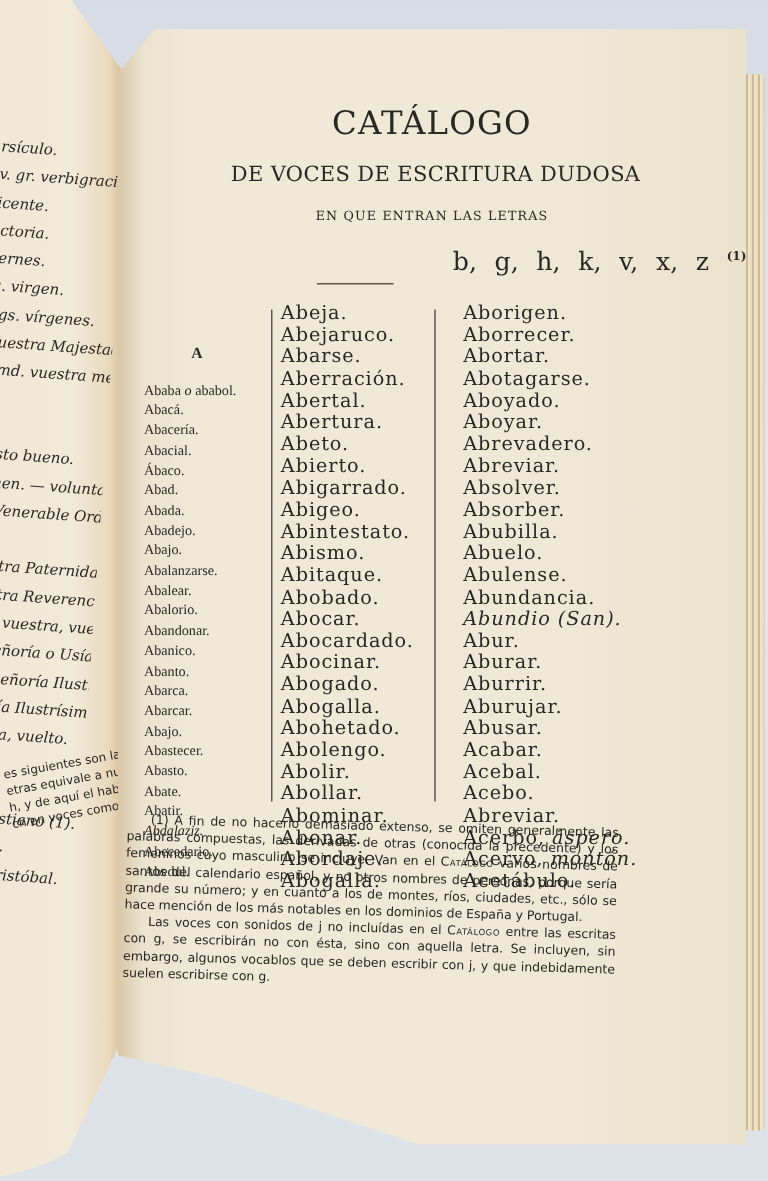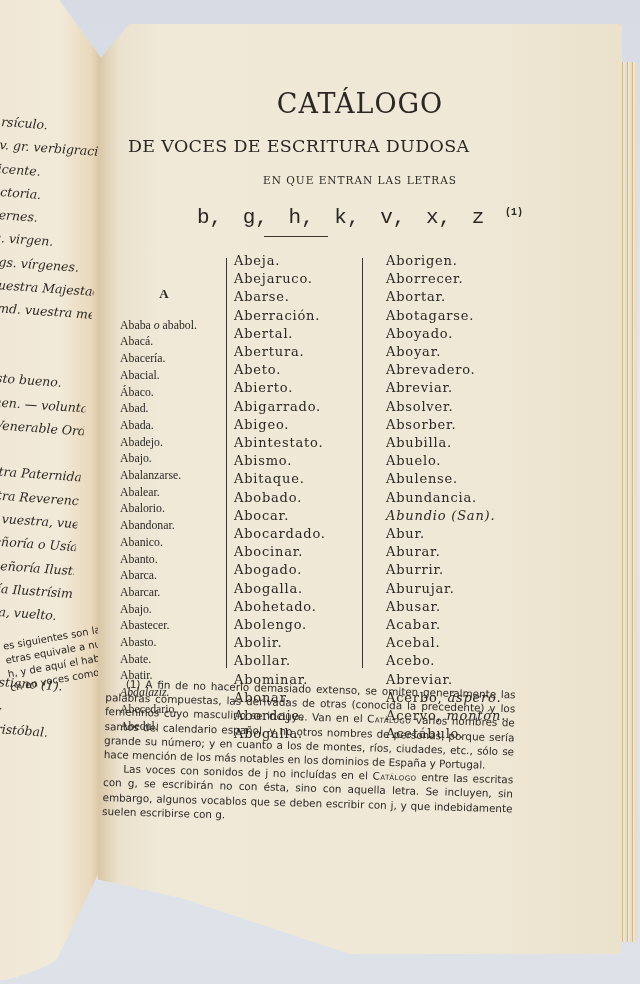--- a/index.html
+++ b/index.html
@@ -44,39 +44,39 @@
     background: linear-gradient(90deg, #d9c7a6 0%, #ebe2cf 4%, #f0e9d8 12%, #efe8d7 70%, #ebe2cc 100%);
     border-radius: 30px 4px 0 0;
     clip-path: polygon(0 4%, 6% 0, 100% 0, 100% 100%, 48% 100%, 16% 94%, 0 92%);
   }
   .content { position: absolute; left: 98px; top: 24px; width: 524px; }
   .title {
     position: absolute; left: 0; width: 100%; top: 64px; text-align: center;
     font-size: 27px; letter-spacing: 1px; color: #2b2824;
   }
   .subtitle {
-    position: absolute; left: 30px; width: 470px; top: 112px; 
+    position: absolute; left: 30px; width: 470px; top: 112px; text-align: center;
     font-size: 17.5px; color: #2b2824; letter-spacing: 0.3px;
   }
   .subtitle-small {
     position: absolute; left: 0; width: 100%; top: 150px; text-align: center;
     font-size: 10.5px; font-weight: normal; letter-spacing: 1px; color: #2b2824;
     font-variant: small-caps;
   }
   .letters {
-    position: absolute; left: 0; width: 100%; top: 182px; text-align: center;
-    font-size: 21px; color: #2b2824; word-spacing: 8px; font-family: Liberation Mono, monospace;
+    position: absolute; left: 0; width: 100%; top: 182px; text-align: right;
+    font-size: 21px; color: #2b2824; word-spacing: 8px;
   }
   .letters sup { font-size: 10px; font-weight: bold; }
   .rule {
     position: absolute; left: 166px; top: 212px; width: 64px; height: 1px; background: #3a342e;
   }
   .col {
     position: absolute; top: 228px;
-    font-size: 13px; line-height: 18.2px; color: #2a2723;
+    font-size: 16px; line-height: 18.2px; color: #2a2723;
   }
   .col div { white-space: nowrap; }
   .col1 { left: 22px; top: 262px; font-size: 11.8px; line-height: 16.7px; font-family: "Liberation Serif", serif; }
   .col1 .head { text-align: center; font-weight: bold; margin-bottom: 14px; width: 88px; font-size: 13px;}
   .col2 { left: 136px; letter-spacing: 0.8px; }
   .col3 { left: 272px; letter-spacing: 0.8px; margin-left: 16px; }
   .vline { position: absolute; width: 1px; background: #3a342e; }
   .vline.a { left: 128px; top: 234px; height: 410px; }
   .vline.b { left: 264px; top: 234px; height: 410px; }
   .it { font-style: italic; }

